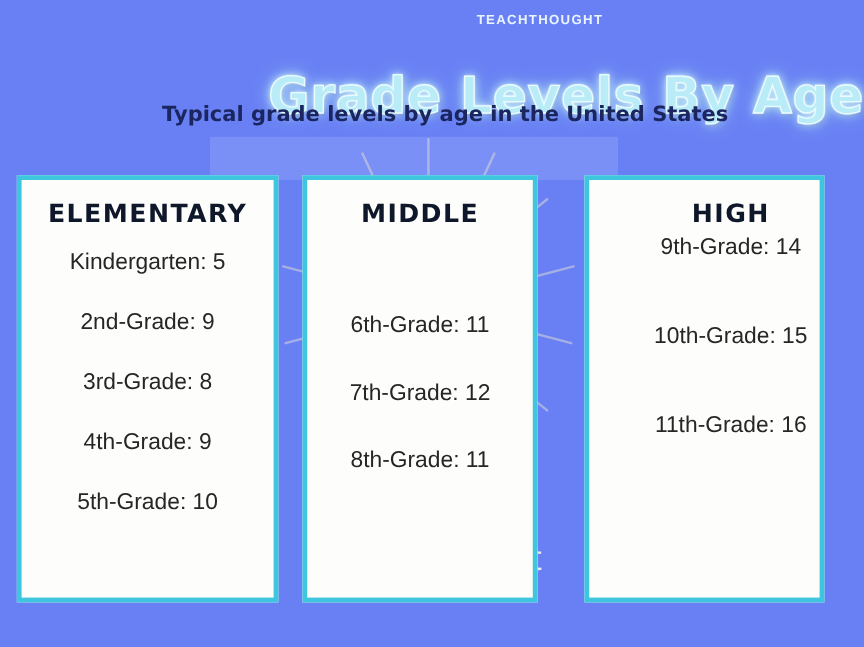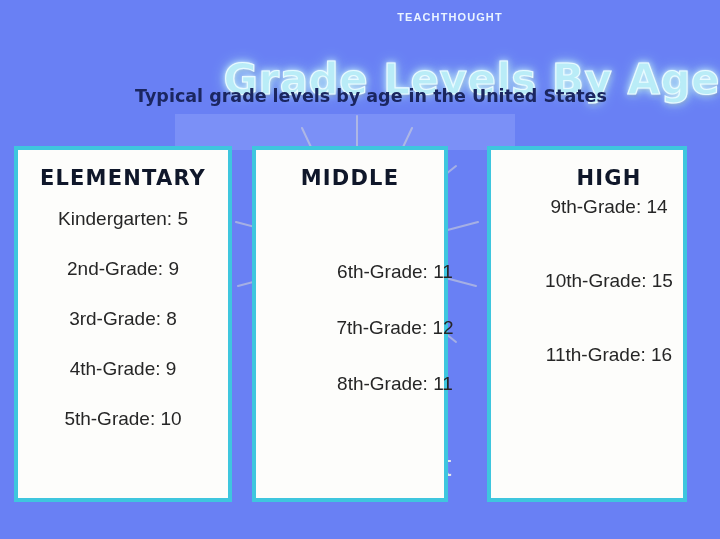--- a/index.html
+++ b/index.html
@@ -156,21 +156,21 @@
 
   .row {
     width: 100%;
     text-align: center;
     font-family: "Liberation Sans", sans-serif;
     font-size: 19px;
     color: #262626;
     white-space: nowrap;
   }
   .rows.r0 .row { height: 50px; line-height: 30px; }
-  .rows.r1 .row { height: 56px; line-height: 36px; padding-left: 45px; }
+  .rows.r1 .row { height: 56px; line-height: 36px; }
   .rows.r2 .row { height: 74px; line-height: 42px; }
 </style>
 </head>
 <body>
 
 <div id="infographic">
 
   <div class="bg-panel"></div>
 
   <svg class="watermark-bulb" viewBox="0 0 250 330" xmlns="http://www.w3.org/2000/svg">

